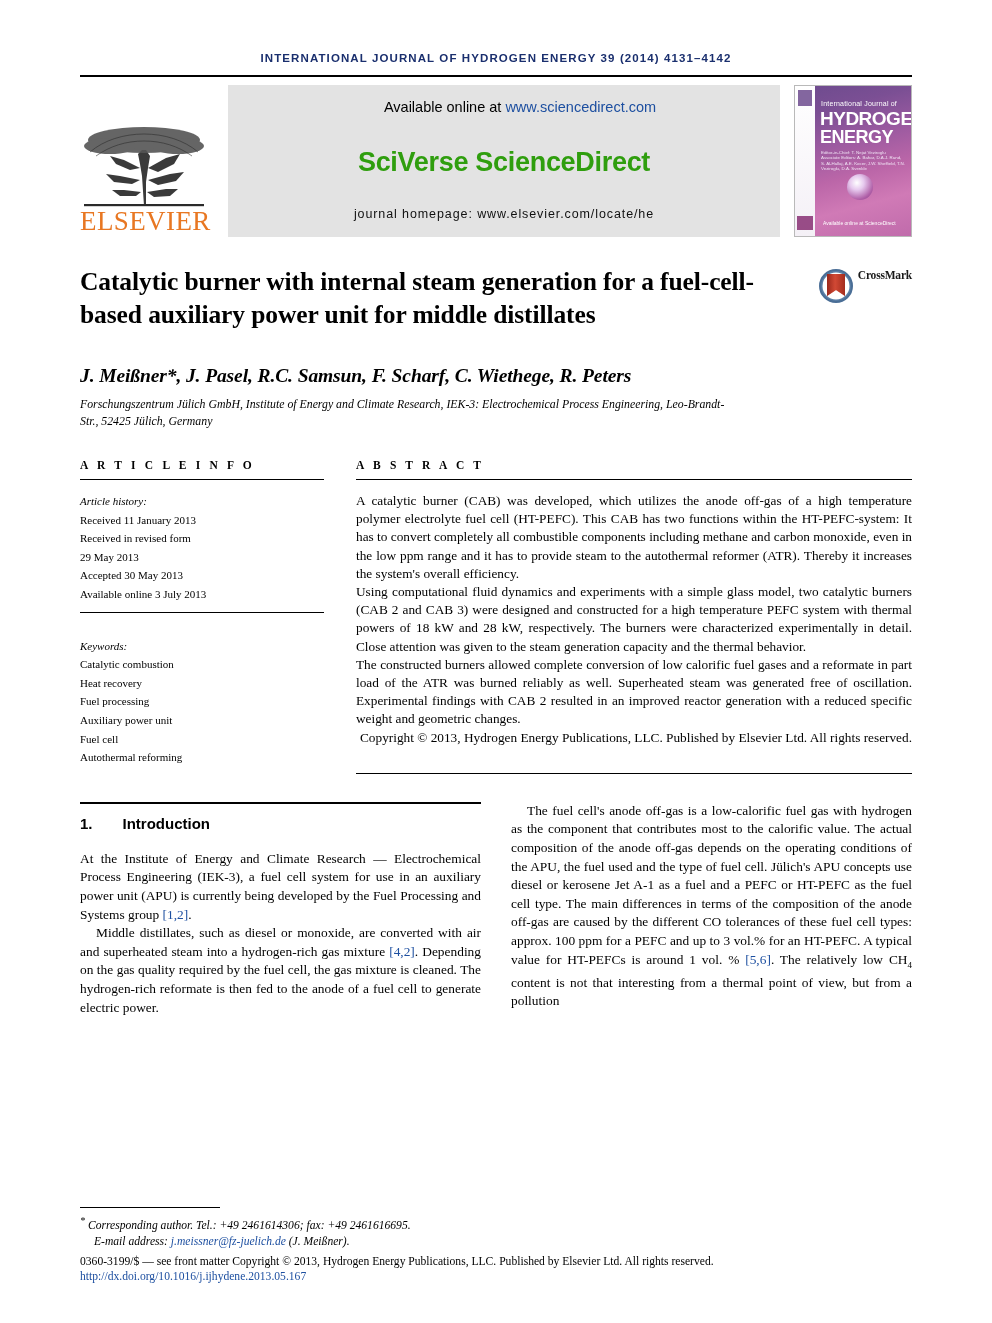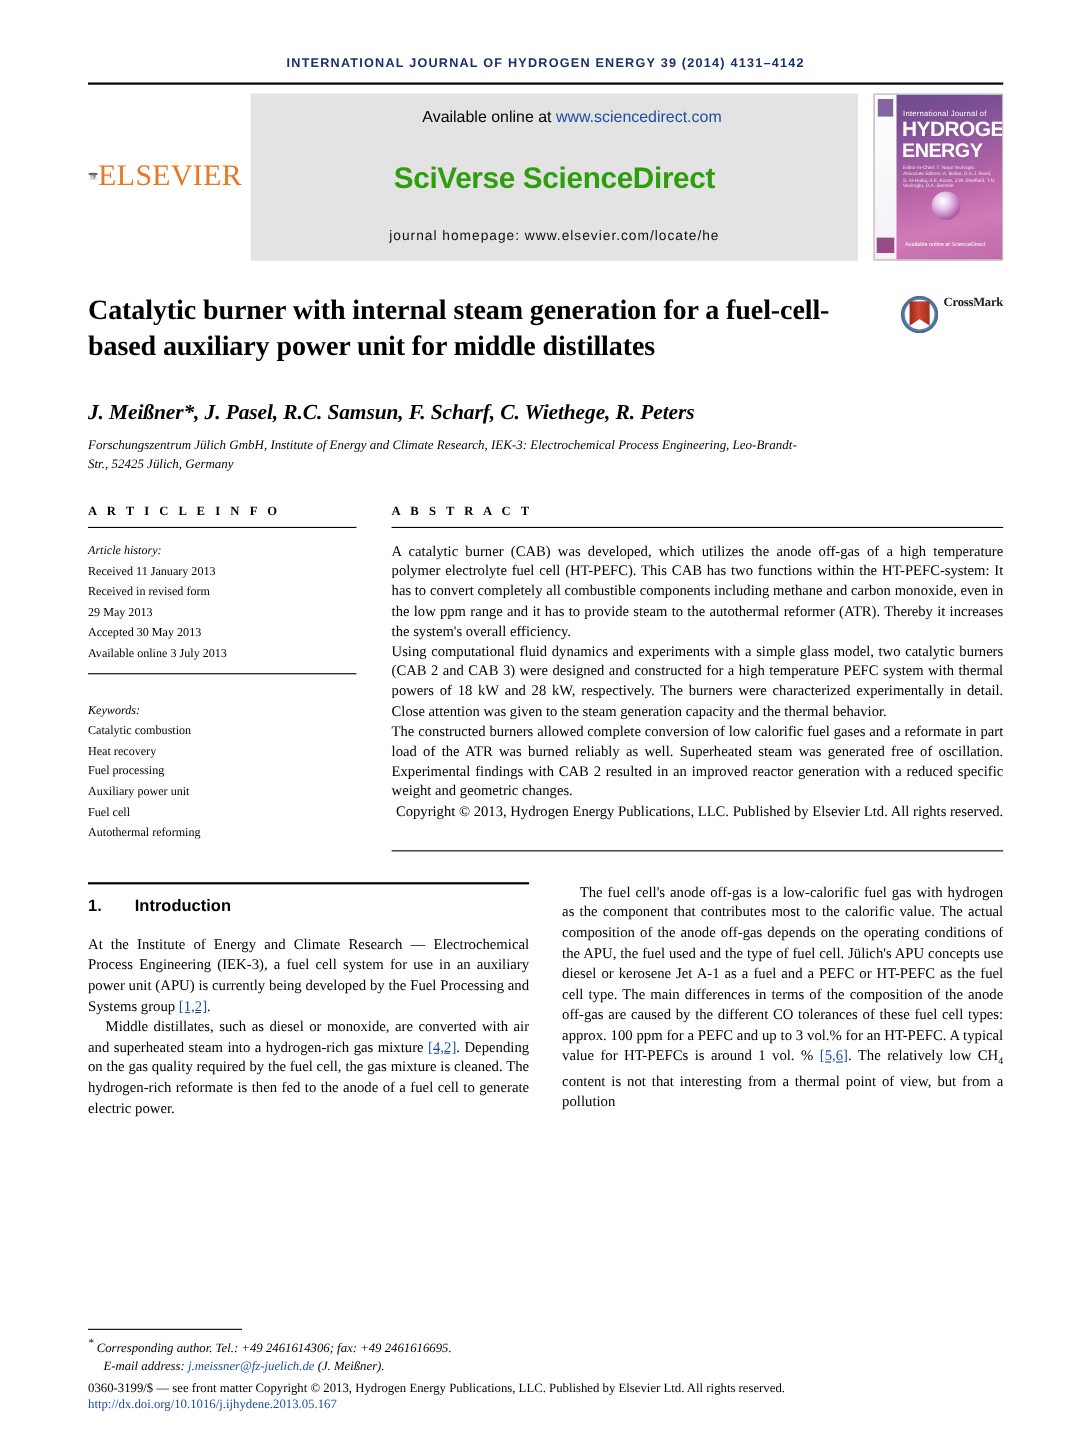--- a/index.html
+++ b/index.html
@@ -40,23 +40,22 @@
   .masthead {
     display: flex;
     align-items: stretch;
     margin-top: 8px;
     height: 152px;
   }
   .elsevier-block {
     width: 140px;
     flex: 0 0 140px;
     display: flex;
-    flex-direction: row;
+    flex-direction: column;
     justify-content: flex-end;
-    align-items: center;
     padding-bottom: 2px;
   }
   .tree-svg { display: block; }
   .elsevier-word {
     font-family: "Liberation Serif", serif;
     font-size: 27px;
     letter-spacing: 0.4px;
     color: #e87722;
     line-height: 1;
     margin-top: -2px;
@@ -248,21 +247,21 @@
   }
   .body-text {
     font-family: "Liberation Serif", serif;
     font-size: 13.4px;
     line-height: 18.6px;
     text-align: justify;
     margin-top: 18px;
   }
   .body-text p { margin: 0; }
   .body-text p.indent { text-indent: 16px; }
-  .ref { color: #1d4fa0; text-decoration: underline; }
+  .ref { color: #1d4fa0; }
   .rcol-text { margin-top: 0; }
 
   
   .footnotes {
     position: absolute;
     left: 80px;
     bottom: 40px;
     width: 832px;
     margin-top: 41px;
   }

